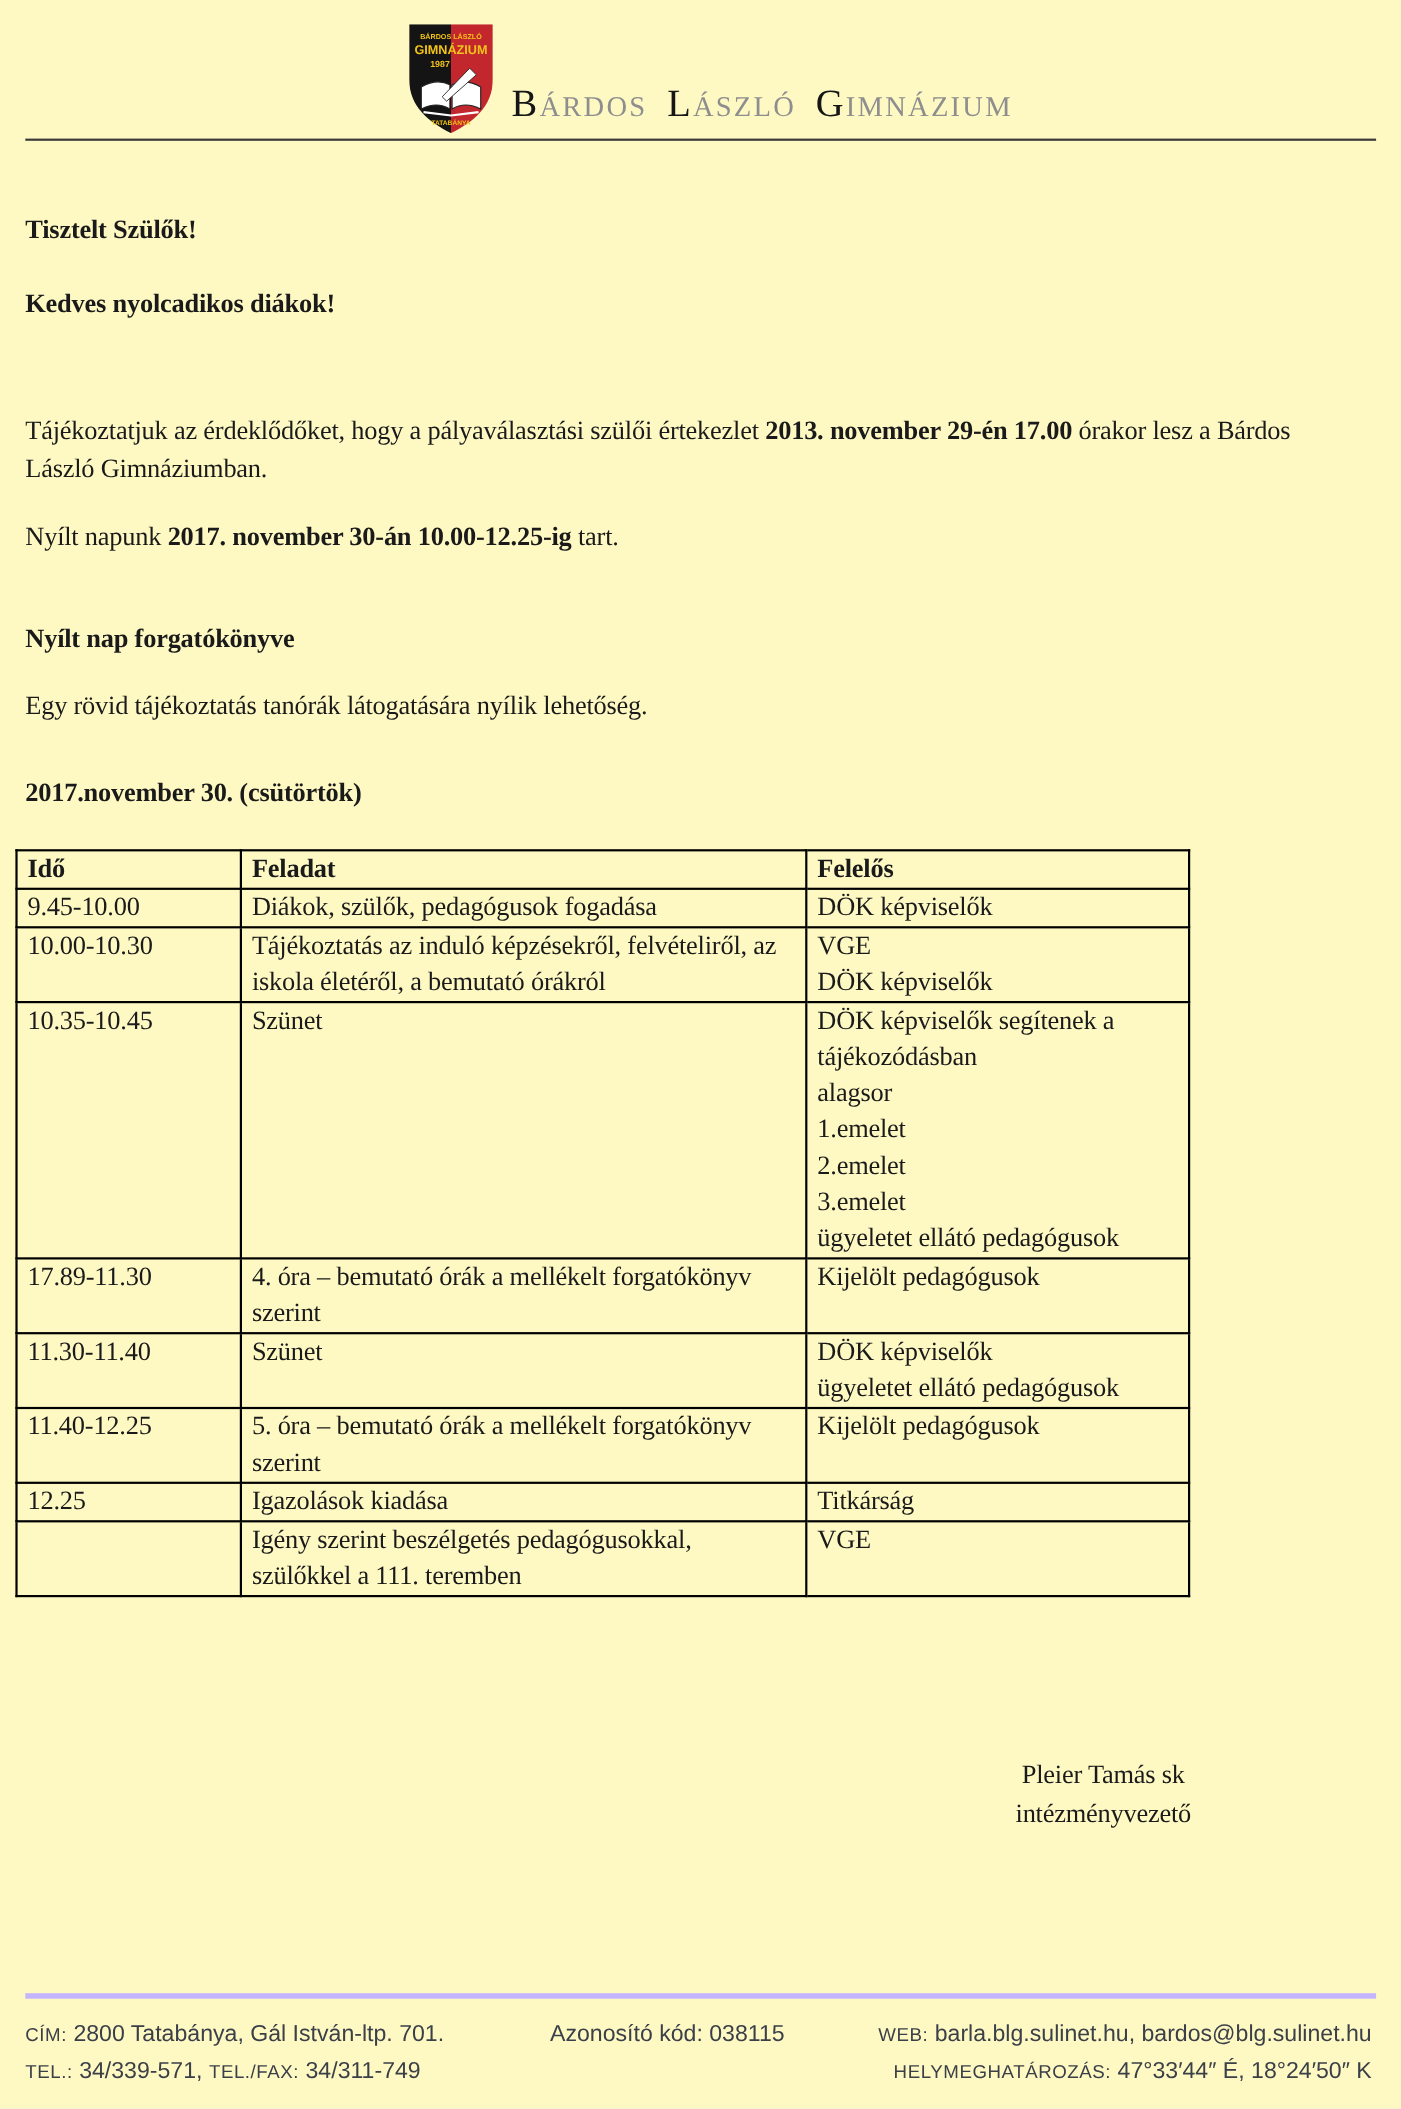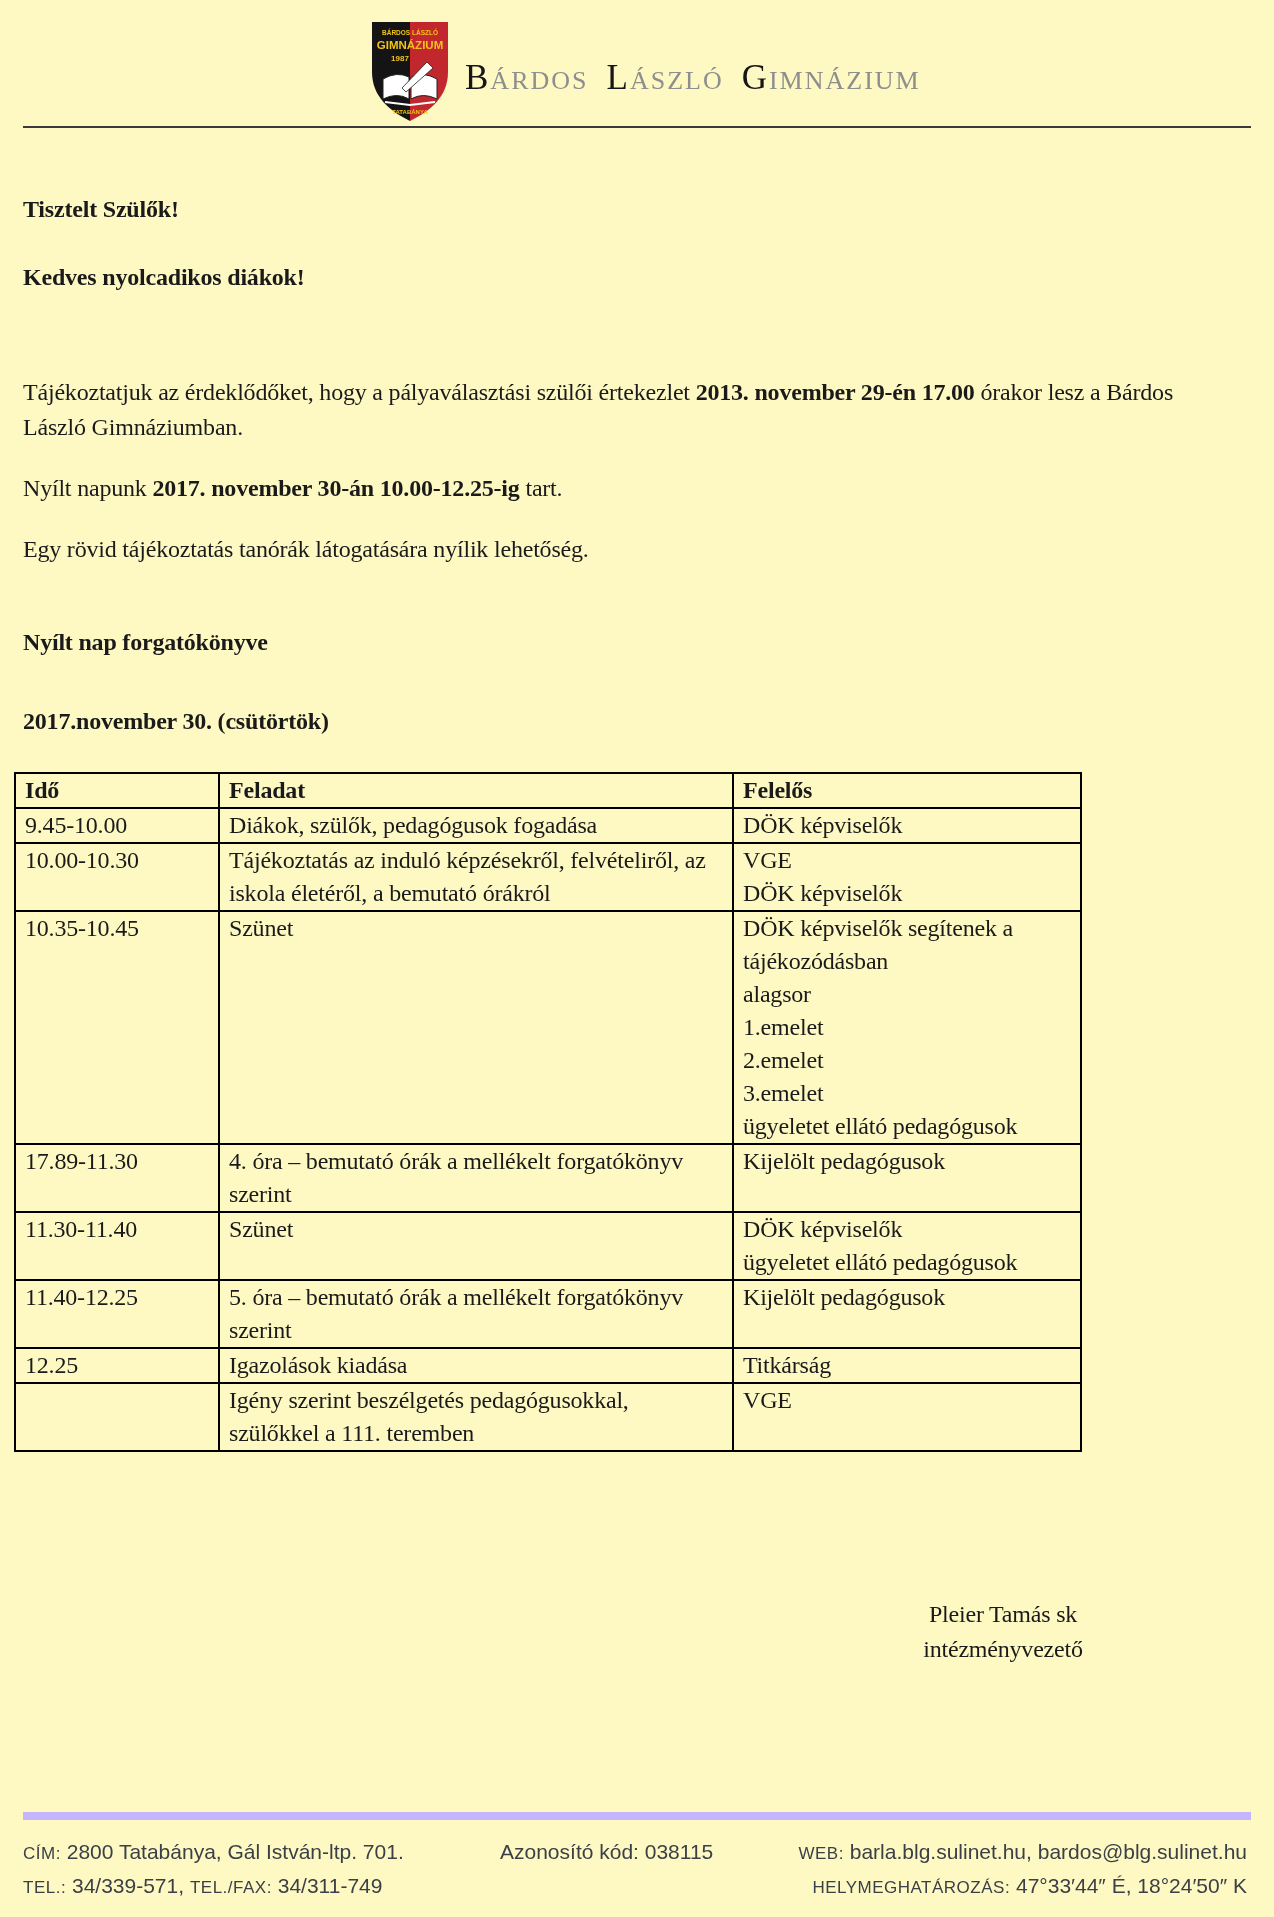--- a/index.html
+++ b/index.html
@@ -11,21 +11,21 @@
     font-family:"Liberation Serif","DejaVu Serif",serif;
     color:#1a1a1a;
     overflow:hidden;
   }
   
   .letterhead{position:relative;height:128px;}
   .rule{position:absolute;left:23px;right:23px;bottom:0;height:2px;background:#3a3a3a;}
   .crest{position:absolute;left:370px;top:20px;width:80px;height:103px;}
   .school-name{
     position:absolute;left:465px;top:66px;
-    white-space:nowrap;letter-spacing:2px;line-height:24px;
+    white-space:nowrap;letter-spacing:2px;line-height:56px;
   }
   .school-name .cap{font-size:35px;color:#161616;}
   .school-name .sc{font-size:26px;color:#8e8e8e;}
   .school-name .gap{display:inline-block;width:12px;}
   
   .content{padding:0 34px 0 23px;font-size:24px;line-height:35px;letter-spacing:-0.2px;}
   .salut{font-weight:bold;margin:0;}
   .s1{margin-top:64px;}
   .s2{margin-top:33px;}
   .para{margin:0;}
@@ -53,21 +53,21 @@
     text-align:left;
     font-weight:normal;
   }
   table.schedule th{font-weight:bold;}
   td.justify{text-align:justify;}
   
   .signature{margin:145px 0 0 740px;width:480px;text-align:center;font-size:24px;line-height:35px;}
   
   .page-footer{
     position:absolute;left:23px;right:23px;top:1812px;height:92px;
-    border-top:8px solid #c4b5fd;
+    border-top:5px solid #c4b5fd;
     font-family:"Liberation Sans","DejaVu Sans",sans-serif;
     color:#3b4048;font-size:21px;
   }
   .page-footer .fl{font-size:17px;letter-spacing:0.5px;}
   .f-abs{position:absolute;white-space:nowrap;}
   .f-addr{left:0;top:20px;}
   .f-tel{left:0;top:54px;}
   .f-id{left:477px;top:20px;}
   .f-web{right:4px;top:20px;}
   .f-geo{right:4px;top:54px;}
@@ -113,23 +113,23 @@
   <div class="content">
 
     <p class="salut s1">Tisztelt Szülők!</p>
     <p class="salut s2">Kedves nyolcadikos diákok!</p>
 
     <p class="para p1"><span>Tájékoztatjuk az érdeklődőket, hogy a pályaválasztási szülői értekezlet </span><b>2013. november 29-én 17.00</b><span> órakor lesz a Bárdos László Gimnáziumban.</span></p>
 
 
     <p class="para p3"><span>Nyílt napunk </span><b>2017. november 30-án 10.00-12.25-ig</b><span> tart.</span></p>
 
+    <p class="para h1">Nyílt nap forgatókönyve</p>
+
     <p class="para p4">Egy rövid tájékoztatás tanórák látogatására nyílik lehetőség.</p>
-
-    <p class="para h1">Nyílt nap forgatókönyve</p>
     <p class="para h2">2017.november 30. (csütörtök)</p>
 
     <table class="schedule">
       <colgroup>
           <col class="c-time">
           <col class="c-task">
           <col class="c-resp">
         </colgroup>
       <thead>
         <tr>

